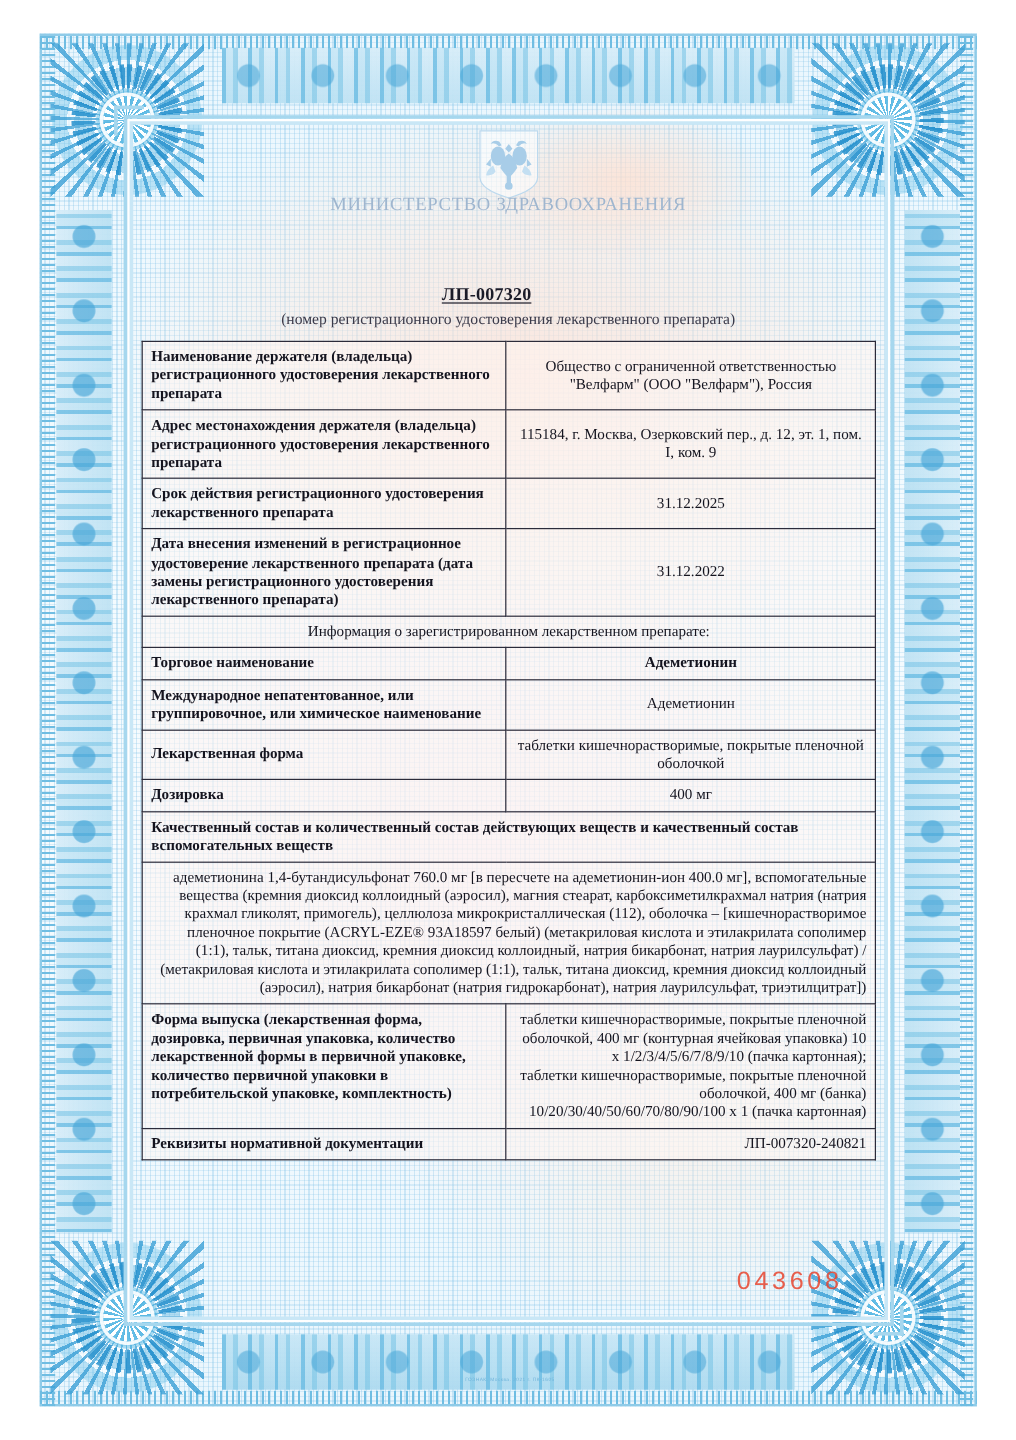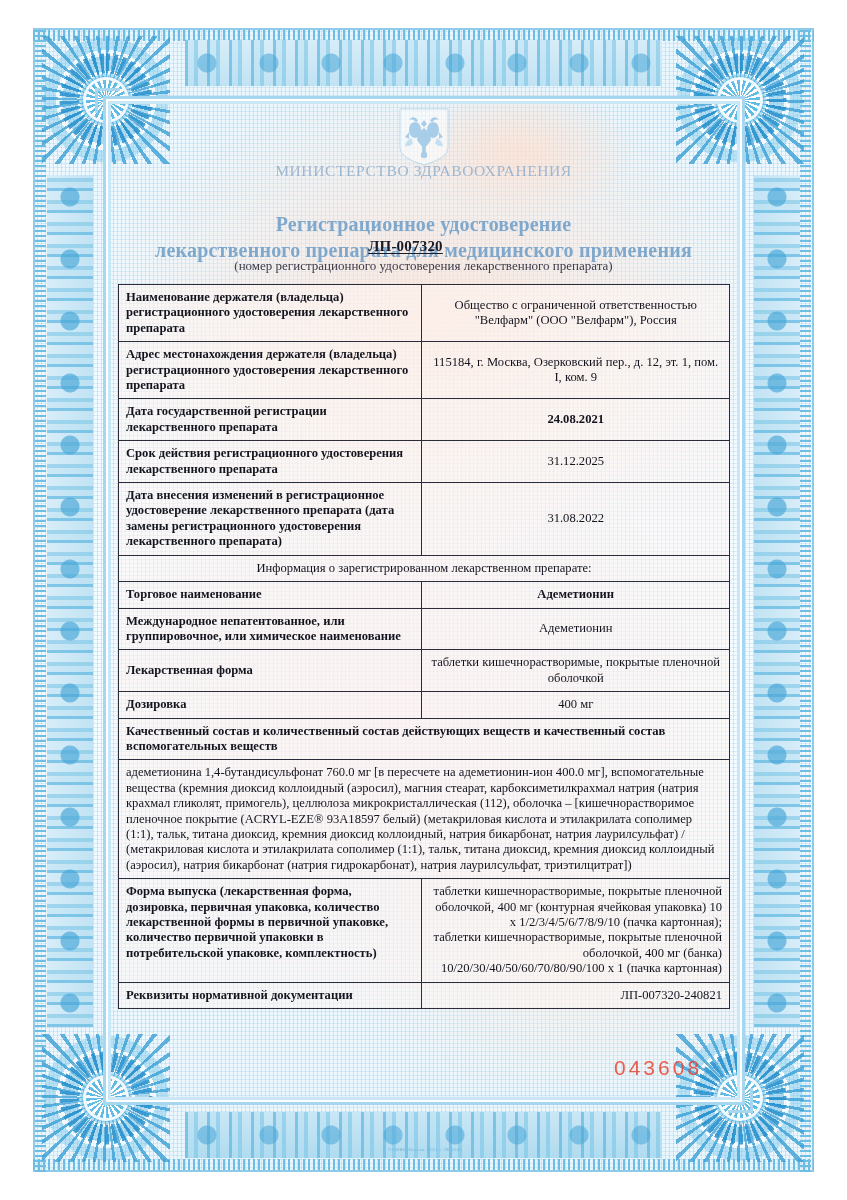--- a/index.html
+++ b/index.html
@@ -205,21 +205,21 @@
     font-size:12.6px;
     line-height:15.4px;
     color:#14141f;
   }
   td.lbl{width:308px;font-weight:bold;}
   td.val{width:304px;text-align:center;}
   td.val.bold{font-weight:bold;}
   td.full{text-align:center;border-left:1px solid #2b2b3a;border-right:1px solid #2b2b3a;}
   td.full.hdrbold{font-weight:bold;text-align:left;}
   td.para{
-    text-align:left;font-weight:normal;padding:6px 8px 8px 8px;
+    text-align:right;font-weight:normal;padding:6px 8px 8px 8px;
     line-height:16.2px;
     margin-left:43px;
   }
   td.val.left{text-align:right;padding-left:9px;}
   td.lbl.top,td.val.top{vertical-align:top;}
   .info-row td{font-weight:normal;font-size:12.6px;padding:4px 7px;}
 
   .serial{
     position:absolute;left:614px;top:1056px;
     font-family:Liberation Sans, sans-serif;
@@ -297,48 +297,40 @@
         <path d="M13 30 q-5 3 -6 8 q5 1 8 -3 z"></path>
         <path d="M39 30 q5 3 6 8 q-5 1 -8 -3 z"></path>
       </g>
     </svg>
   </div>
 
   <div class="ministry">
     <div>МИНИСТЕРСТВО ЗДРАВООХРАНЕНИЯ</div>
   </div>
 
-  <div class="title-wrap">
-    <div class="title1">Регистрационное удостоверение</div>
-    <div class="title2">лекарственного препарата для медицинского применения</div>
-  </div>
   <div class="stamp-number">ЛП-007320</div>
   <div class="subtitle">(номер регистрационного удостоверения лекарственного препарата)</div>
 
   <table class="cert">
     <tbody>
       <tr>
         <td class="lbl">Наименование держателя (владельца) регистрационного удостоверения лекарственного препарата</td>
         <td class="val">Общество с ограниченной ответственностью "Велфарм" (ООО "Велфарм"), Россия</td>
       </tr>
       <tr>
         <td class="lbl">Адрес местонахождения держателя (владельца) регистрационного удостоверения лекарственного препарата</td>
         <td class="val">115184, г. Москва, Озерковский пер., д. 12, эт. 1, пом. I, ком. 9</td>
       </tr>
       <tr>
-        <td class="lbl">Дата государственной регистрации лекарственного препарата</td>
-        <td class="val bold">24.08.2021</td>
-      </tr>
-      <tr>
         <td class="lbl">Срок действия регистрационного удостоверения лекарственного препарата</td>
         <td class="val">31.12.2025</td>
       </tr>
       <tr>
         <td class="lbl">Дата внесения изменений в регистрационное удостоверение лекарственного препарата (дата замены регистрационного удостоверения лекарственного препарата)</td>
-        <td class="val">31.08.2022</td>
+        <td class="val">31.12.2022</td>
       </tr>
 
       <tr class="info-row">
         <td class="full" colspan="2">Информация о зарегистрированном лекарственном препарате:</td>
       </tr>
 
       <tr>
         <td class="lbl">Торговое наименование</td>
         <td class="val bold">Адеметионин</td>
       </tr>

